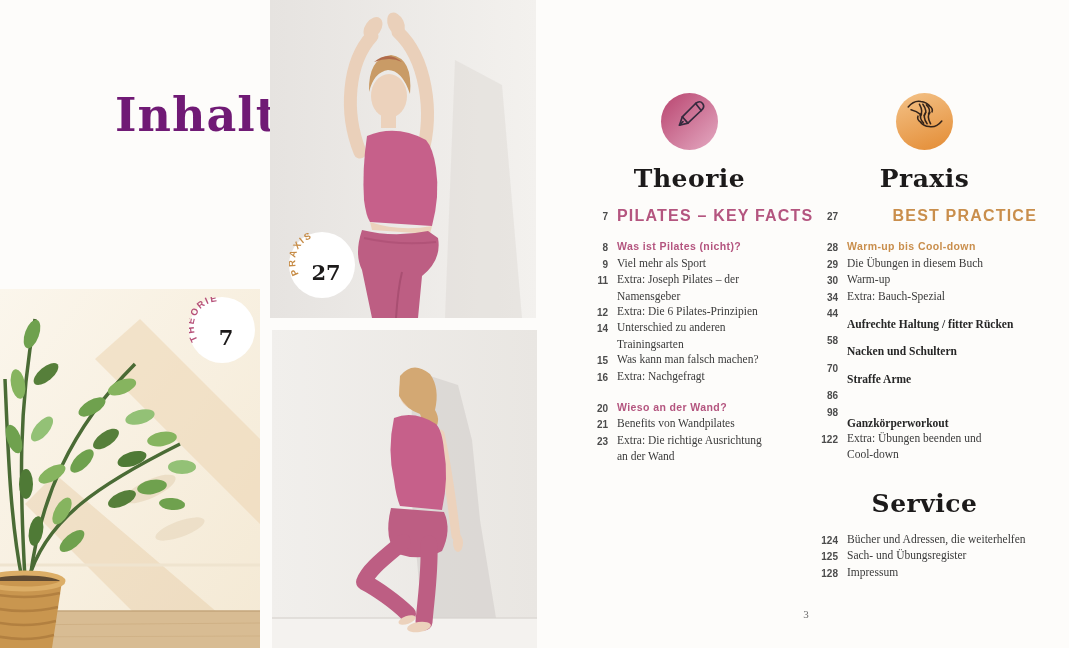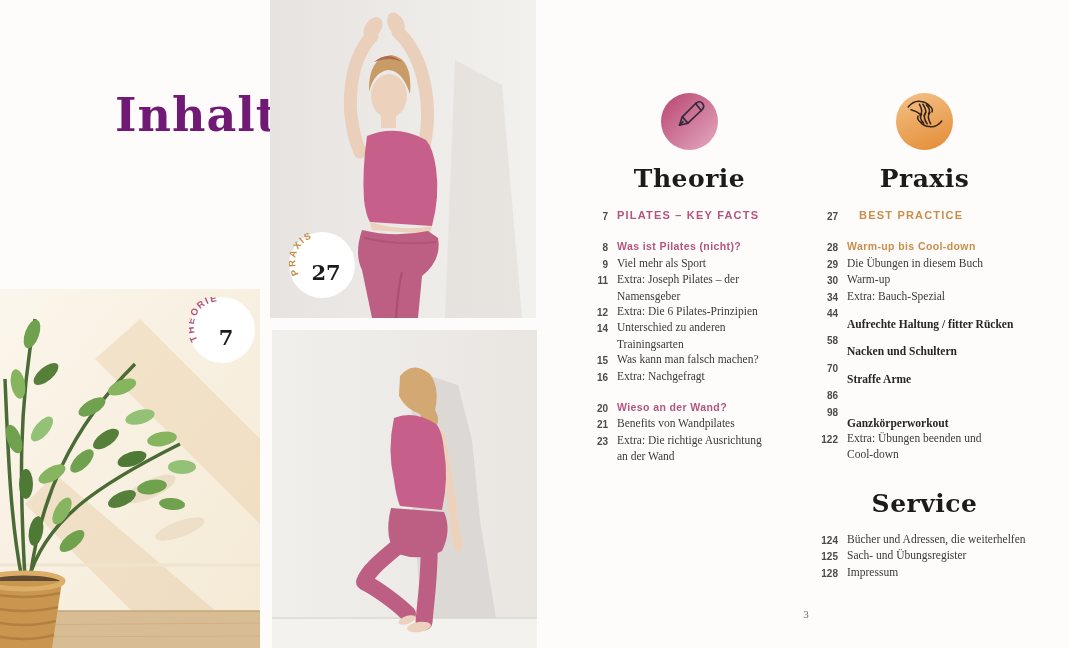--- a/index.html
+++ b/index.html
@@ -38,21 +38,21 @@
     font-weight:700;font-size:25px;color:#1c1a1a;letter-spacing:0.5px;}
 
   .toc{margin-top:15px;font-size:11.5px;color:#3a3a3a;}
   .toc-row{display:grid;grid-template-columns:26px 1fr;column-gap:9px;line-height:15.4px;}
   .toc-row.gap-before{margin-top:15px;}
   .toc-num{text-align:right;font-family:"Liberation Sans",sans-serif;font-weight:700;
     font-size:10px;color:#4c4c4c;padding-top:1px;}
   .toc-text{white-space:nowrap;}
   .toc-text2{grid-column:2;}
   .style-section .toc-text{font-family:"Liberation Sans",sans-serif;font-weight:700;
-    font-size:11px;letter-spacing:1.2px;}
+    font-size:16px;letter-spacing:1.2px;text-align:right;}
   .style-sub .toc-text{font-family:"Liberation Sans",sans-serif;font-weight:700;
     font-size:10.5px;letter-spacing:0.4px;}
   .style-bold .toc-text{font-weight:700;color:#262626;margin-top:12px;}
 
   .service-heading{margin:26px 0 14px;text-align:center;font-family:"DejaVu Serif",serif;
     font-weight:700;font-size:25px;color:#1c1a1a;letter-spacing:0.5px;}
 
   .page-num{position:absolute;left:794px;top:608px;width:24px;text-align:center;
     font-size:11px;color:#6b6b6b;}
 </style>

